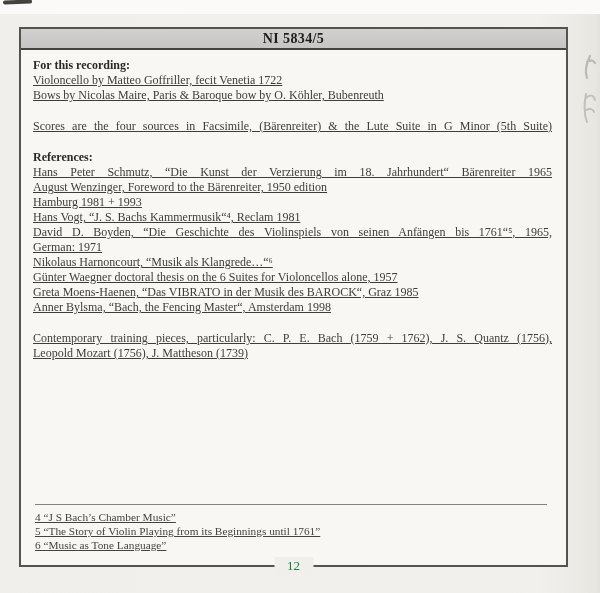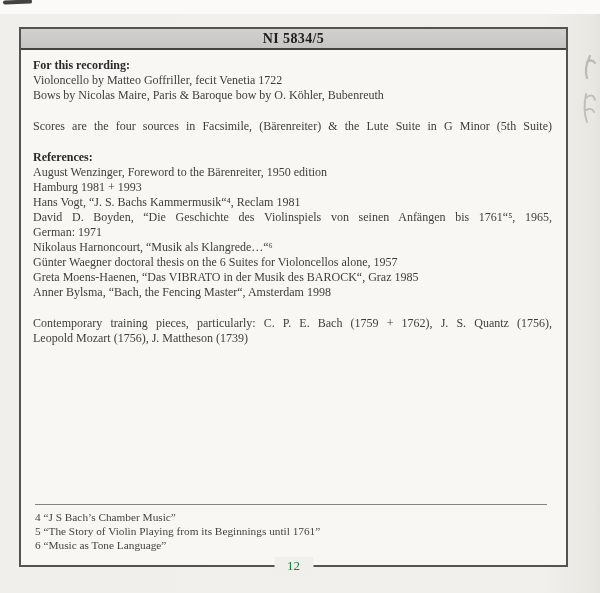--- a/index.html
+++ b/index.html
@@ -25,21 +25,21 @@
     border-bottom:2px solid #45433f;
     display:flex;align-items:center;justify-content:center;
   }
   .header-bar span{
     font-weight:bold;font-size:14px;color:#1f1e1c;letter-spacing:.4px;
   }
   .content{
     padding:8px 14px 0 12px;font-size:12px;line-height:15px;overflow:hidden;
   }
   .heading{font-weight:bold;color:#2b2927;margin:0;}
-  .ln{white-space:nowrap;overflow:hidden;}
+  .ln{white-space:nowrap;overflow:hidden;text-decoration:underline;}
   .ln.j{text-align:justify;text-align-last:justify;}
   .mt{margin-top:16px;}
   .footnotes{
     position:absolute;left:14px;right:19px;bottom:13px;
     font-size:11.3px;line-height:14px;color:#45433f;
   }
   .fn-rule{border-top:1px solid #85837e;margin-bottom:5px;}
   .pagenum{
     position:absolute;bottom:-10px;left:50%;transform:translateX(-50%);
     background:#f0efeb;padding:0 13px;font-size:13px;color:#15803d;line-height:18px;
@@ -63,20 +63,21 @@
     <span>NI 5834/5</span>
   </div>
 
   <div class="content">
     <p class="heading">For this recording:</p>
     <div class="ln">Violoncello by Matteo Goffriller, fecit Venetia 1722</div>
     <div class="ln">Bows by Nicolas Maire, Paris &amp; Baroque bow by O. Köhler, Bubenreuth</div>
     <div class="ln j mt">Scores are the four sources in Facsimile, (Bärenreiter) &amp; the Lute Suite in G Minor (5th Suite)</div>
 
     <p class="heading mt">References:</p>
+    <div class="ln j">Hans Peter Schmutz, “Die Kunst der Verzierung im 18. Jahrhundert“ Bärenreiter 1965</div>
     <div class="ln">August Wenzinger, Foreword to the Bärenreiter, 1950 edition</div>
     <div class="ln">Hamburg 1981 + 1993</div>
     <div class="ln">Hans Vogt, “J. S. Bachs Kammermusik“⁴, Reclam 1981</div>
     <div class="ln j">David D. Boyden, “Die Geschichte des Violinspiels von seinen Anfängen bis 1761“⁵, 1965,</div>
     <div class="ln">German: 1971</div>
     <div class="ln">Nikolaus Harnoncourt, “Musik als Klangrede…“⁶</div>
     <div class="ln">Günter Waegner doctoral thesis on the 6 Suites for Violoncellos alone, 1957</div>
     <div class="ln">Greta Moens-Haenen, “Das VIBRATO in der Musik des BAROCK“, Graz 1985</div>
     <div class="ln">Anner Bylsma, “Bach, the Fencing Master“, Amsterdam 1998</div>
 

